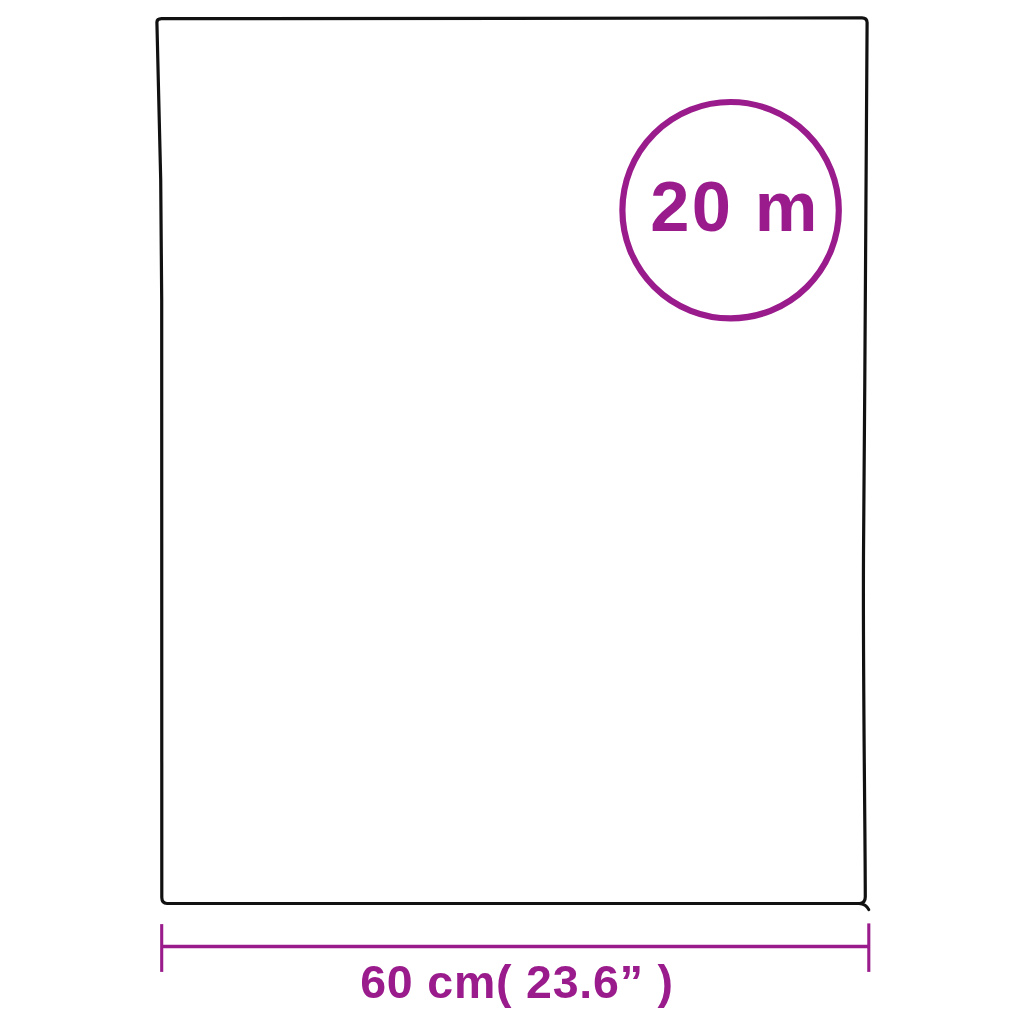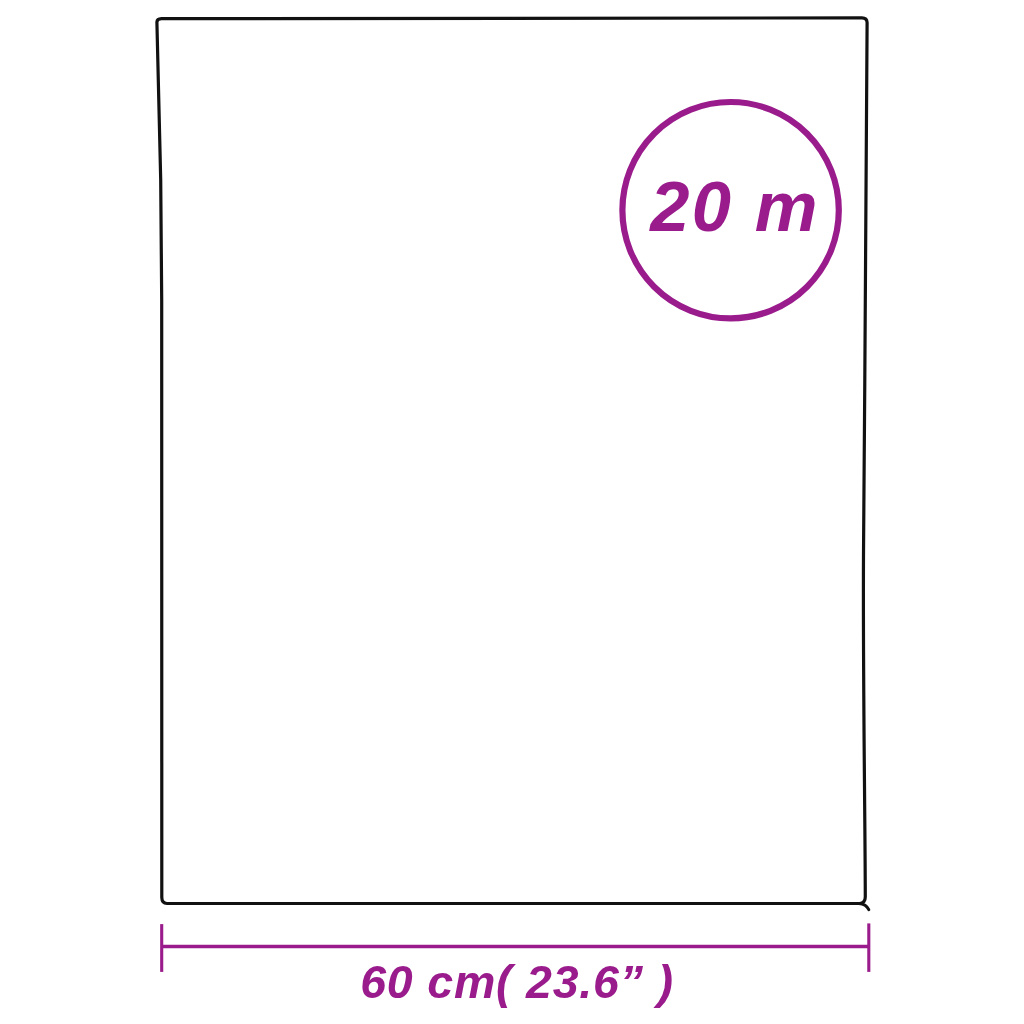--- a/index.html
+++ b/index.html
@@ -1,16 +1,16 @@
 <!DOCTYPE html>
 <html><head>
 <meta charset="utf-8">
 <style>
   html,body{margin:0;padding:0;background:#ffffff;}
-  .stage{width:1024px;height:1024px;position:relative;background:#ffffff;overflow:hidden;font-style:italic;}
+  .stage{width:1024px;height:1024px;position:relative;background:#ffffff;overflow:hidden;}
   svg{display:block;}
   text{font-family:"Liberation Sans", sans-serif;font-weight:bold;}
 </style>
 </head>
 <body>
 <div class="stage">
 <svg width="1024" height="1024" viewBox="0 0 1024 1024">
 
   <path d="M 156.9,22
            Q 157.1,18.9 161.5,18.7

